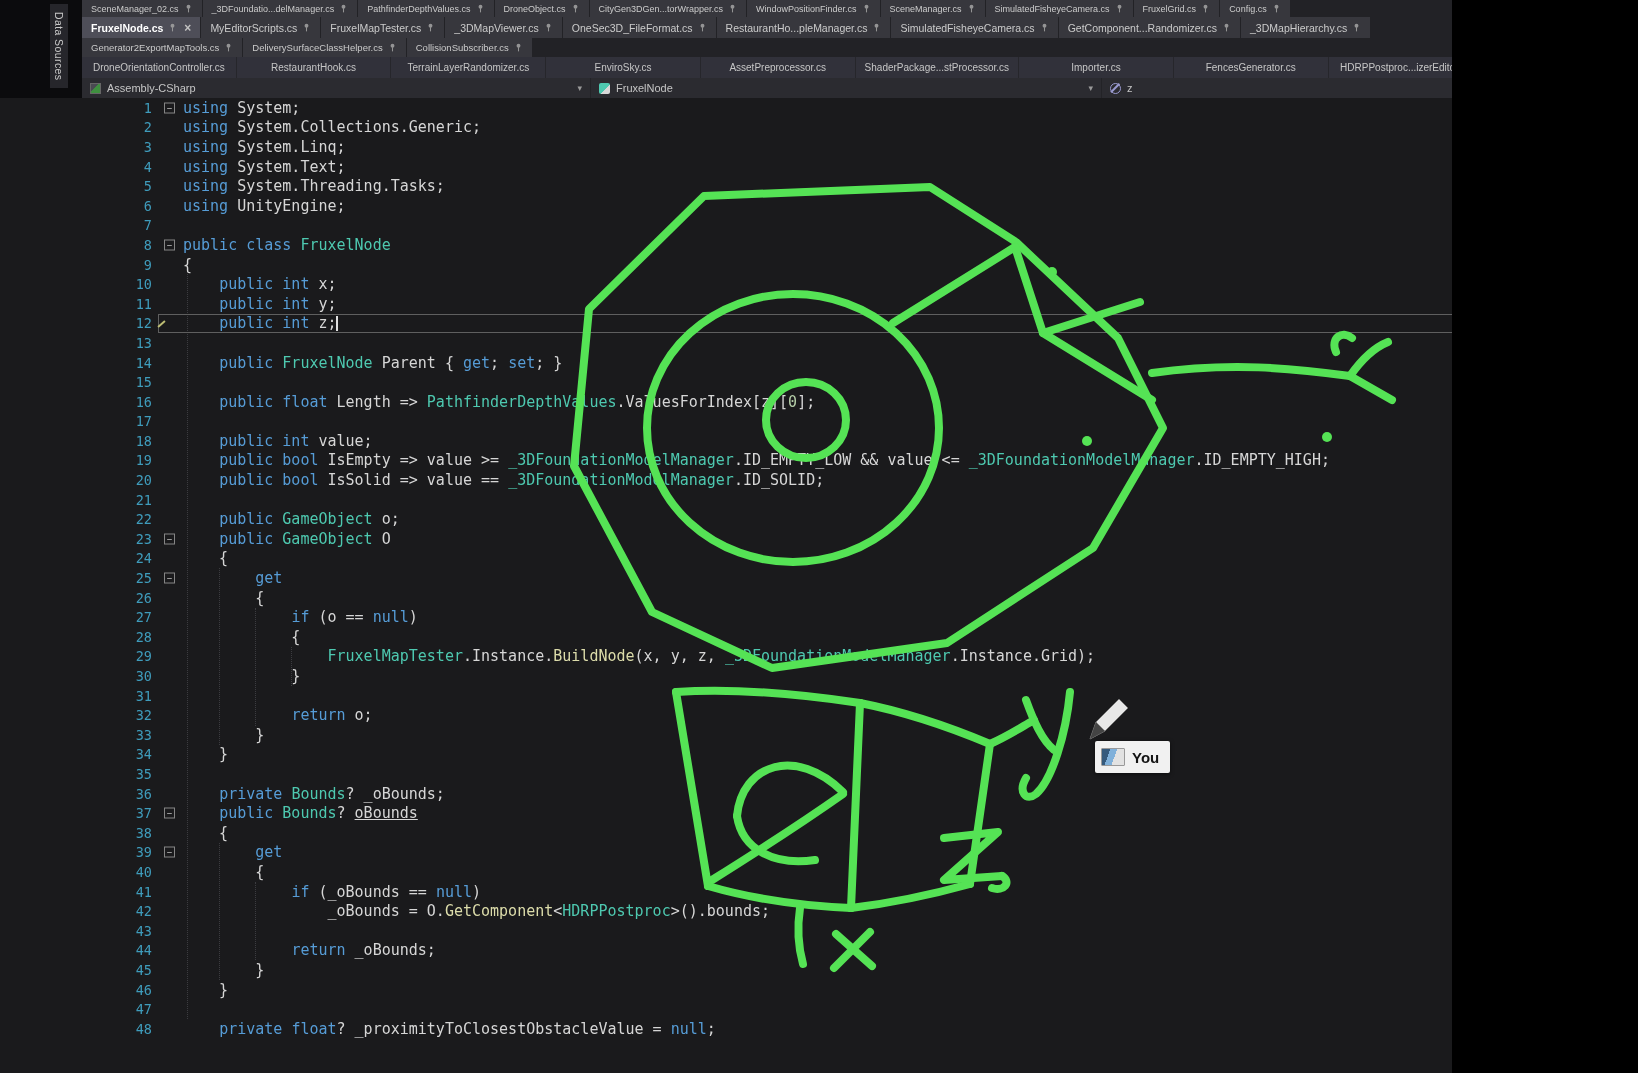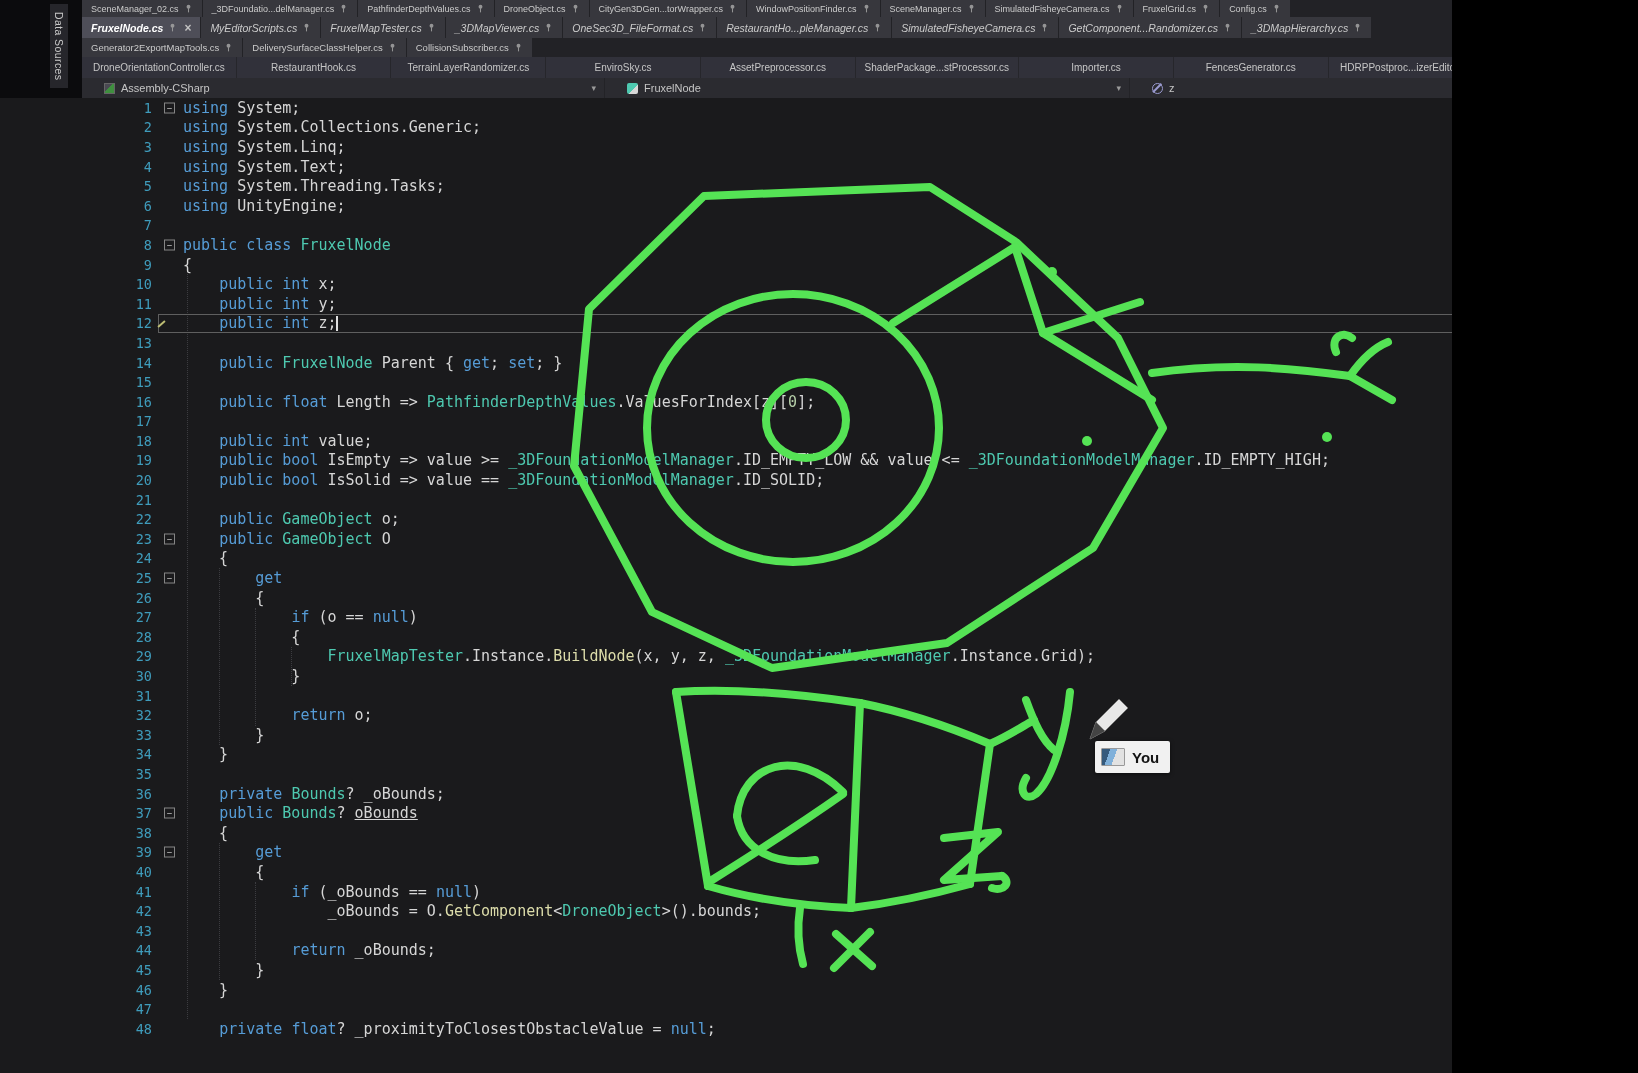--- a/index.html
+++ b/index.html
@@ -6,33 +6,33 @@
   .screen{position:relative;width:1452px;height:1073px;overflow:hidden;background:#1a1a1c;font-family:"Liberation Sans",sans-serif;}
 
   
   .header-bg{position:absolute;left:0;top:0;width:1638px;height:98px;background:#1d1d21;z-index:2;}
   .left-rail{position:absolute;left:0;top:0;width:82px;height:98px;background:#0b0b0d;z-index:4;}
   .datasources{position:absolute;left:50px;top:4px;writing-mode:vertical-rl;font-size:10.5px;color:#c9c9c9;background:#26262b;padding:8px 3px;letter-spacing:.4px;z-index:5;}
 
   #tab-rows{position:absolute;left:82px;top:0;width:1556px;z-index:3;}
   .tab-row{display:flex;align-items:stretch;background:#222226;}
   .row-0{height:17px;font-size:9px;}
-  .row-1{height:21px;font-size:10.5px;font-style:italic;}
+  .row-1{height:21px;font-size:10.5px;}
   .row-2{height:19px;font-size:9.5px;}
   .row-3{height:21px;font-size:10px;background:#26262b;}
   .tab{display:flex;align-items:center;gap:5px;padding:0 9px;background:#37373d;color:#cbcbcb;margin-right:1px;white-space:nowrap;}
   .row-3 .tab{flex:1 1 0;justify-content:center;background:#31313a;color:#c6c6c6;}
   .tab.active{background:#4e4e58;color:#ffffff;font-weight:bold;}
   .pin{display:flex;align-items:center;}
   .pin svg{display:block;opacity:.9;}
   .close{color:#c2c2c2;font-size:12px;line-height:1;margin-left:2px;}
 
   
   .navbar{position:absolute;left:82px;top:78px;width:1556px;height:20px;display:flex;background:#2b2b30;color:#c5c5c5;font-size:11px;z-index:3;}
-  .nav-seg{display:flex;align-items:center;gap:6px;padding:0 8px;border-right:1px solid #232327;margin-left:14px;}
+  .nav-seg{display:flex;align-items:center;gap:6px;padding:0 8px;border-right:1px solid #232327;}
   .seg1{width:492px;}
   .seg2{width:494px;}
   .seg3{flex:1;}
   .chev{margin-left:auto;font-size:9px;color:#9a9a9a;}
   .nav-ico{width:11px;height:11px;display:inline-block;flex:none;}
   .proj{background:linear-gradient(135deg,#4a4a52 40%,#3f8f3f 40%);border:1px solid #666;box-sizing:border-box;}
   .cls{background:linear-gradient(135deg,#4ec9b0 55%,#d8d8d8 55%);border-radius:2px;}
   .fld{border:1.5px solid #9a9ad0;border-radius:50%;position:relative;box-sizing:border-box;}
   .fld::after{content:'';position:absolute;left:-2px;top:3.5px;width:12px;height:1.5px;background:#9a9ad0;transform:rotate(-45deg);}
 
@@ -545,21 +545,21 @@
         <span class="code"><span class="tk-p">        {</span></span>
       </div>
       <div class="code-line">
         <span class="ln">41</span>
         <span class="fold"></span>
         <span class="code"><span class="tk-p">            </span><span class="tk-k">if</span><span class="tk-p"> (_oBounds == </span><span class="tk-k">null</span><span class="tk-p">)</span></span>
       </div>
       <div class="code-line">
         <span class="ln">42</span>
         <span class="fold"></span>
-        <span class="code"><span class="tk-p">                _oBounds = O.</span><span class="tk-m">GetComponent</span><span class="tk-p">&lt;</span><span class="tk-t">DroneObject</span><span class="tk-p">&gt;().bounds;</span></span>
+        <span class="code"><span class="tk-p">                _oBounds = O.</span><span class="tk-m">GetComponent</span><span class="tk-p">&lt;</span><span class="tk-t">HDRPPostproc</span><span class="tk-p">&gt;().bounds;</span></span>
       </div>
       <div class="code-line">
         <span class="ln">43</span>
         <span class="fold"></span>
         <span class="code"></span>
       </div>
       <div class="code-line">
         <span class="ln">44</span>
         <span class="fold"></span>
         <span class="code"><span class="tk-p">            </span><span class="tk-k">return</span><span class="tk-p"> _oBounds;</span></span>

